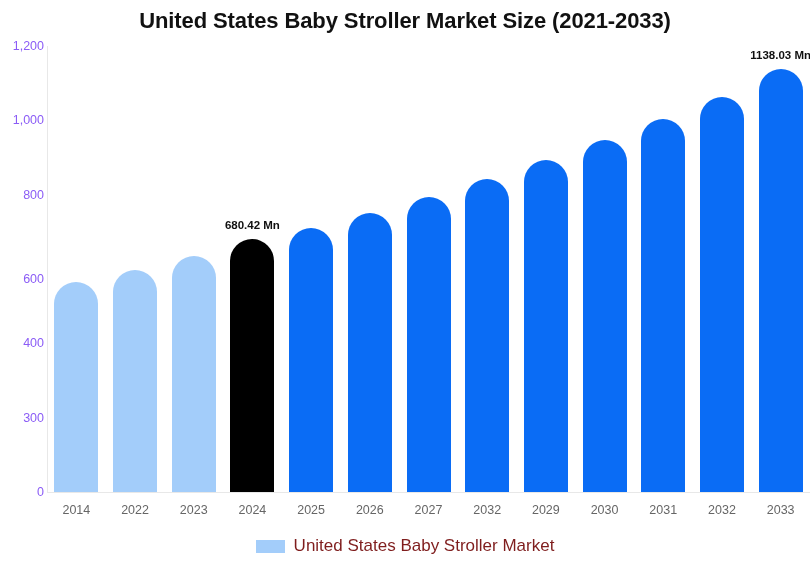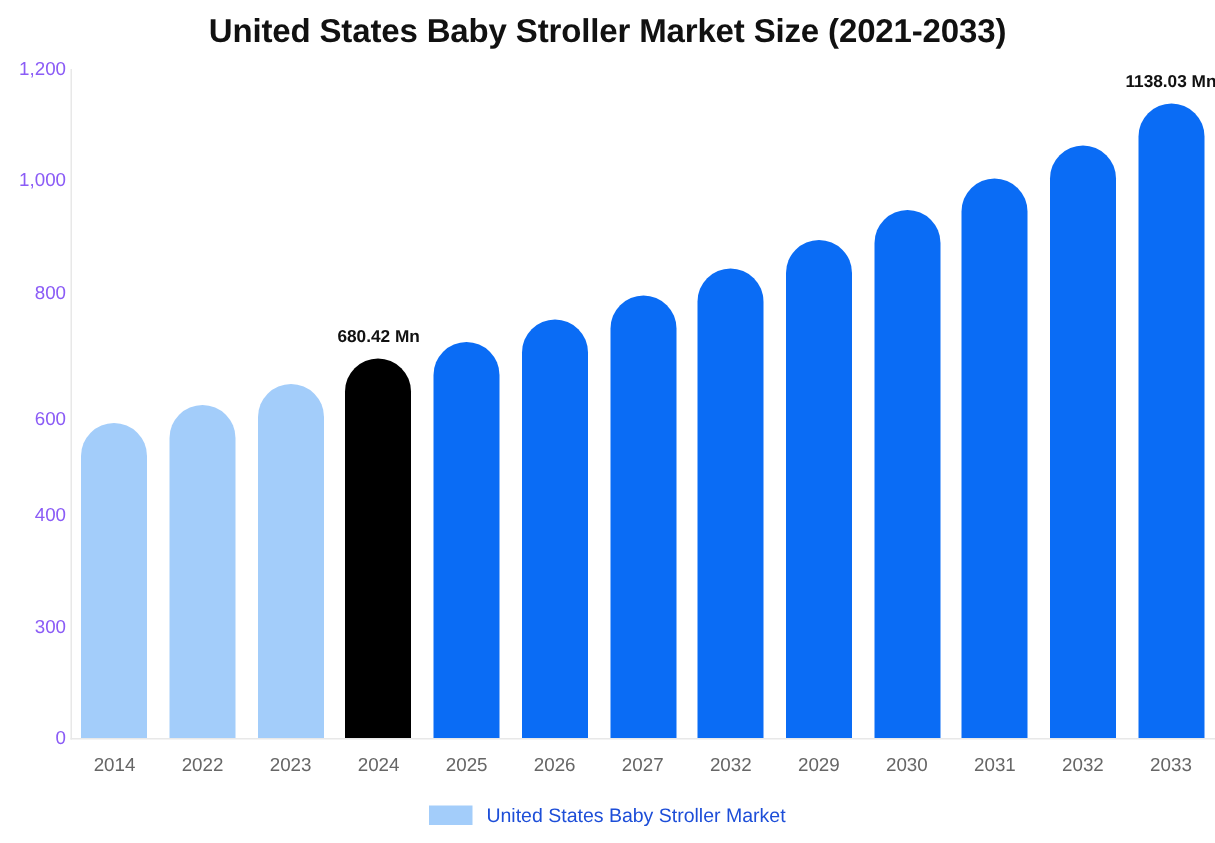--- a/index.html
+++ b/index.html
@@ -123,22 +123,22 @@
     justify-content: center;
     align-items: center;
     gap: 9px;
   }
   #legend-swatch {
     width: 29px;
     height: 13px;
     background: #a3cdfa;
   }
   #legend-label {
-    font-size: 13px;
-    color: #1d4ed8;
+    font-size: 17px;
+    color: #7f1d1d;
     white-space: nowrap;
   }
 </style>
 </head>
 <body>
 
 <div id="chart-root">
 
   <div id="chart-title">United States Baby Stroller Market Size (2021-2033)</div>
 

